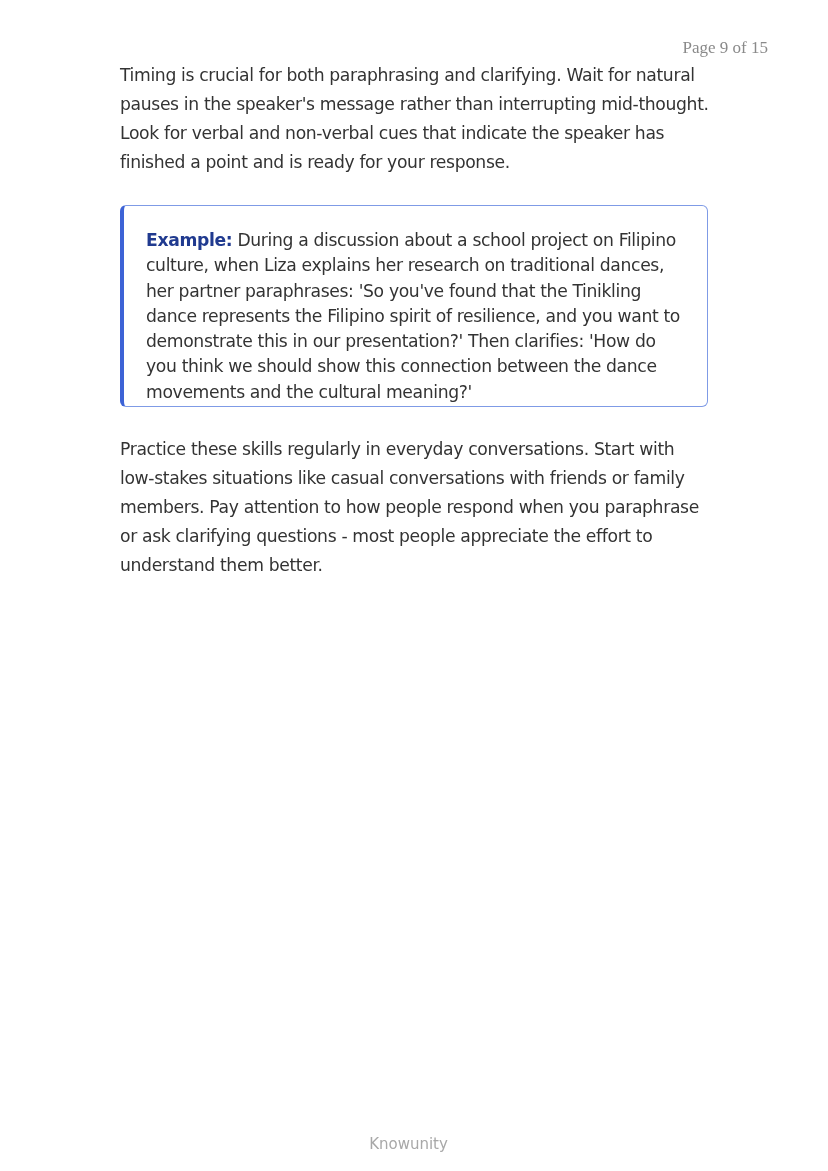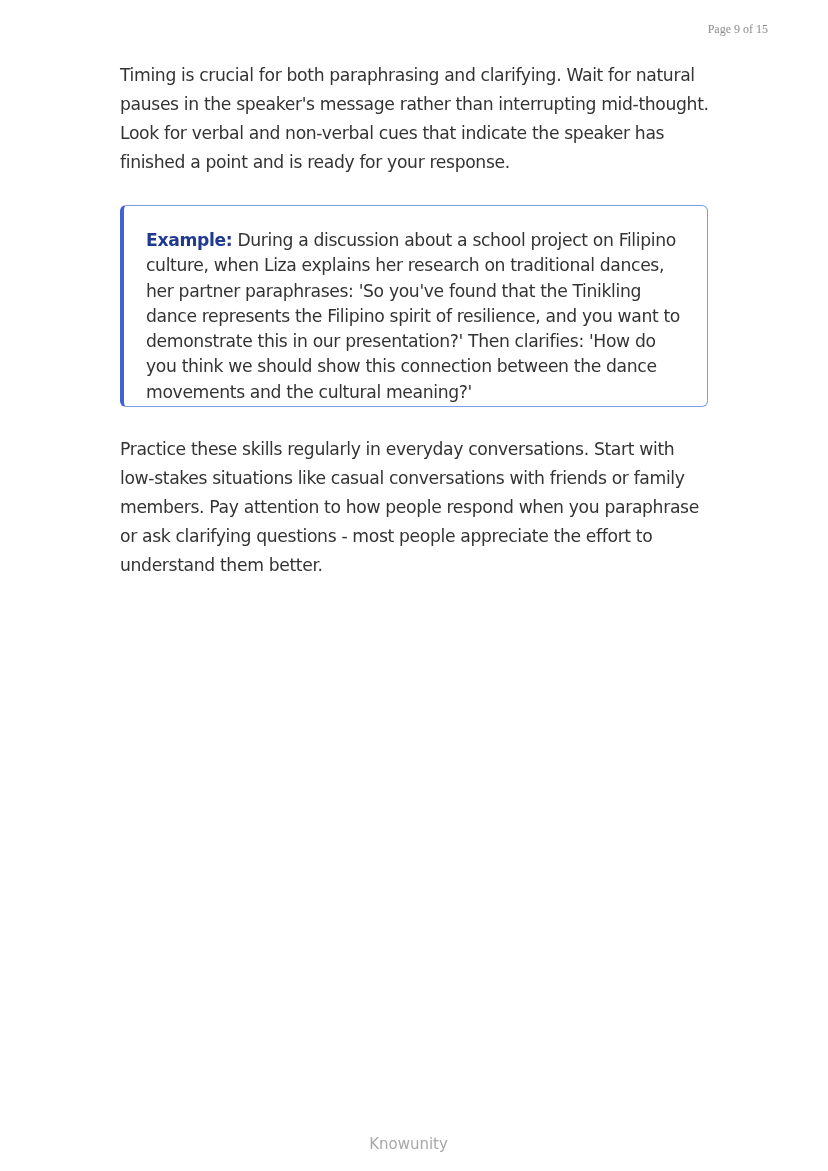--- a/index.html
+++ b/index.html
@@ -10,24 +10,24 @@
     body {
       width: 828px;
       height: 1171px;
       position: relative;
       overflow: hidden;
       font-family: "DejaVu Sans", "Liberation Sans", sans-serif;
       color: #333333;
     }
     .page-number {
       position: absolute;
-      top: 22px;
+      top: 38px;
       right: 60px;
       font-family: "Liberation Serif", "DejaVu Serif", serif;
-      font-size: 12px;
+      font-size: 17px;
       color: #8a8a8a;
     }
     .content {
       position: absolute;
       left: 120px;
       top: 61px;
       width: 592px;
     }
     .para {
       margin: 0;

